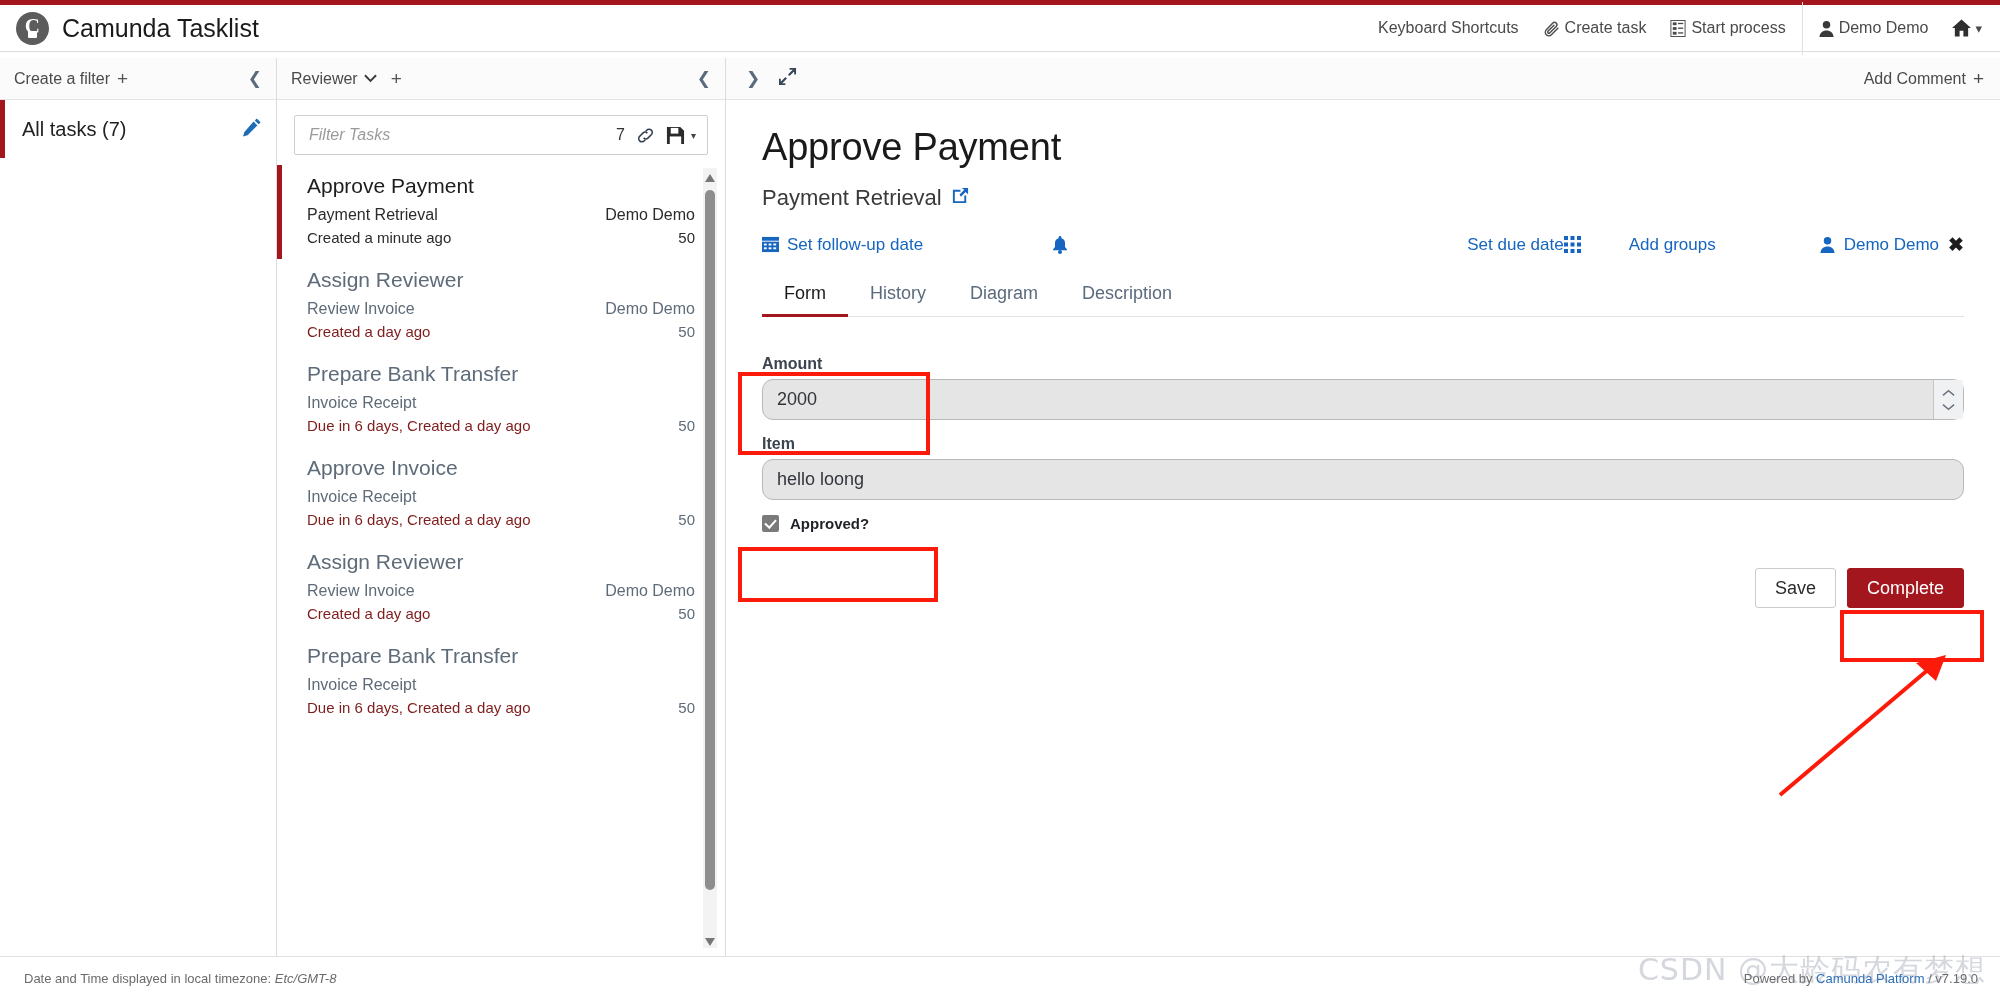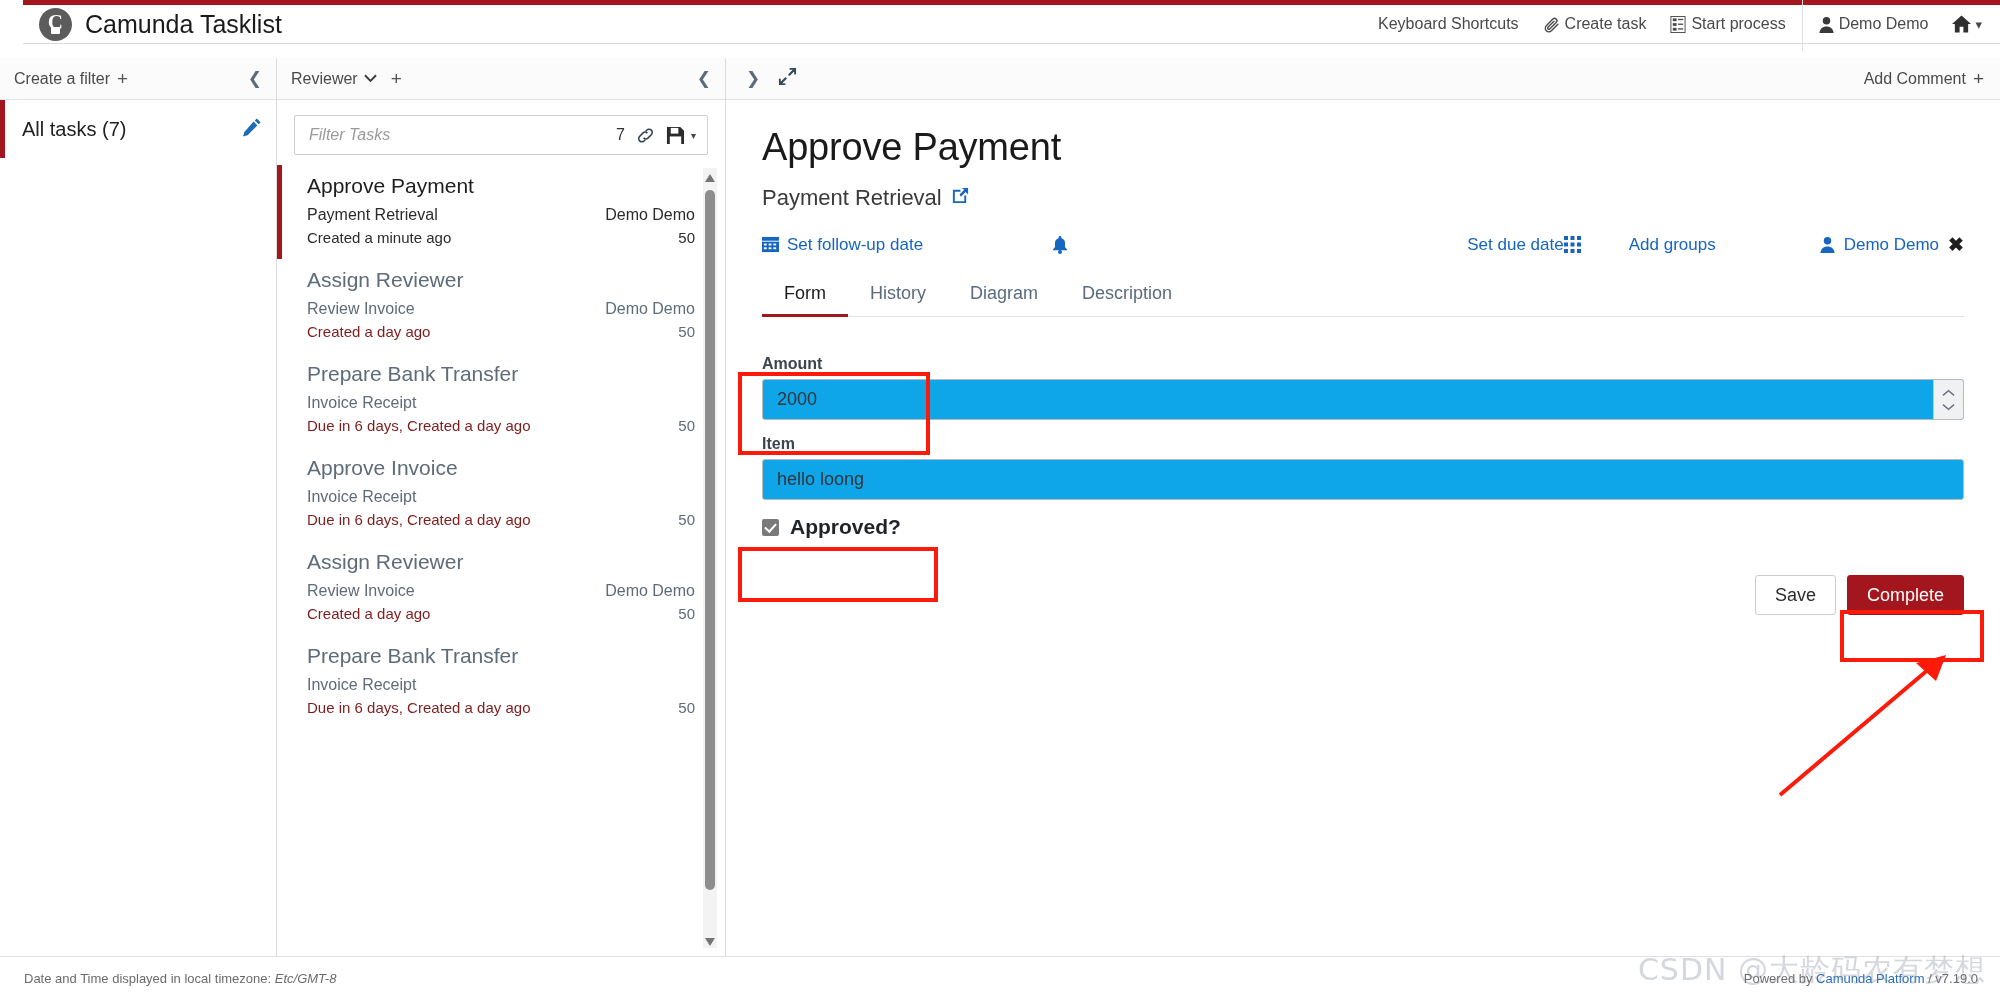--- a/index.html
+++ b/index.html
@@ -8,25 +8,25 @@
     width: 2000px; height: 999px;
     font-family: "Liberation Sans", sans-serif;
     background: #ffffff;
     overflow: hidden;
     color: #333;
   }
   #app { position: relative; width: 2000px; height: 999px; }
 
   
   .topbar {
-    position: absolute; top: 0; left: 0; right: 0; height: 44px;
+    position: absolute; top: 0; left: 0; right: 0; height: 52px;
     background: #fff;
     border-top: 5px solid #a4161e;
     border-bottom: 1px solid #dcdcdc;
-    display: flex; align-items: center; margin-left: 23px;
+    display: flex; align-items: center;
   }
   .brand { display: flex; align-items: center; padding-left: 16px; gap: 13px; }
   .brand-logo {
     width: 33px; height: 33px; border-radius: 50%;
     background: #5c5c5c; position: relative; flex: none;
   }
   .brand-logo::before {
     content: "C";
     position: absolute; left: 0; right: 0; top: 2px;
     text-align: center; color: #fff;
@@ -182,43 +182,43 @@
   }
   .tab.active { color: #1a1a1a; border-bottom-color: #a4161e; }
 
   .form { margin-top: 38px; position: relative; }
   .field { margin-bottom: 15px; }
   .flabel {
     font-size: 16px; font-weight: bold; color: #3c4451; margin-bottom: 6px;
     display: block;
   }
   .finput {
-    height: 41px; border: 1px solid #b9b9b9; border-radius: 3px;
-    display: flex; align-items: center; background: #0ea5e9;
+    height: 41px; border: 1px solid #b9b9b9; border-radius: 11px;
+    display: flex; align-items: center; background: #e5e5e5;
   }
   .finput .val {
     flex: 1; padding: 0 14px; font-size: 18px; color: #32353c;
   }
   .spinner {
     width: 30px; align-self: stretch; background: #f0f1f3;
     border-left: 1px solid #c6c6c6; border-radius: 0 2px 2px 0;
     display: flex; flex-direction: column; align-items: center;
     justify-content: center; gap: 6px; color: #6b7280;
   }
   .checkrow { display: flex; align-items: center; gap: 11px; margin-top: 14px; }
   .cbox {
     width: 17px; height: 17px; background: #7a7a7a; border-radius: 2px;
     position: relative; flex: none;
   }
   .cbox::after {
     content: ""; position: absolute; left: 5px; top: 2px;
     width: 5px; height: 9px; border: solid #fff;
     border-width: 0 2px 2px 0; transform: rotate(42deg);
   }
-  .clabel { font-size: 21px; font-weight: bold; color: #1f2328; }
+  .clabel { font-size: 15px; font-weight: bold; color: #1f2328; }
 
   .formbtns {
     margin-top: 36px; display: flex; justify-content: flex-end;
     align-items: center; gap: 11px;
   }
   .btn {
     height: 40px; padding: 0 19px; border-radius: 3px; font-size: 18px;
     display: flex; align-items: center; justify-content: center;
     font-family: "Liberation Sans", sans-serif;
   }

